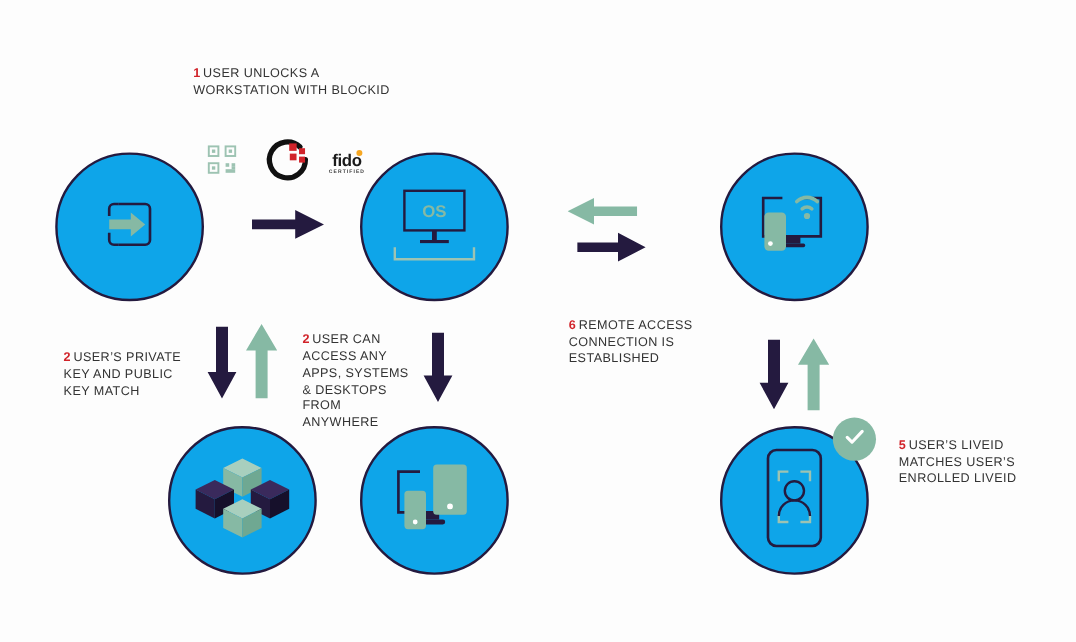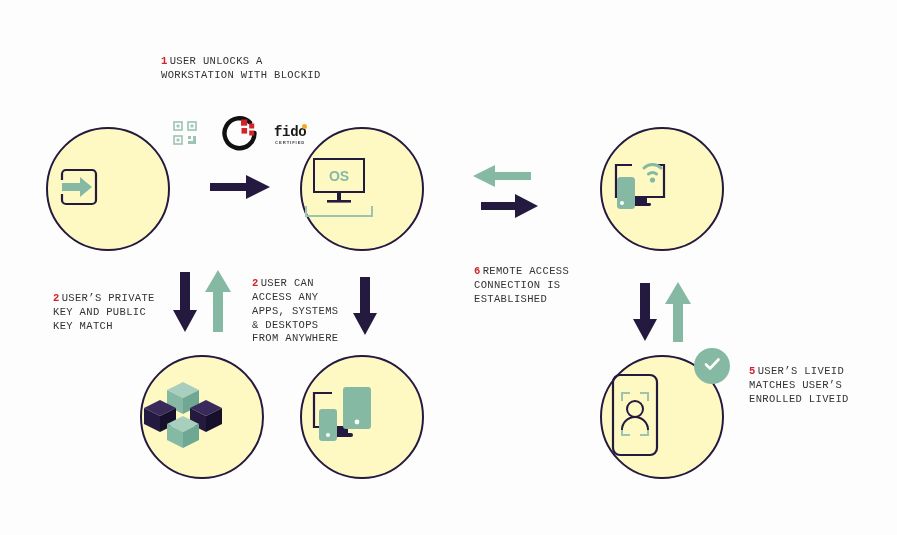--- a/index.html
+++ b/index.html
@@ -18,53 +18,54 @@
   #canvas {
     position: relative;
     width: 897px;
     height: 535px;
     background: #fdfdfd;
   }
   .node {
     position: absolute;
     border-radius: 50%;
     border: 2px solid #241a3f;
-    background: #fef9c3;
+    background: #0ea5e9;
     display: flex;
     align-items: center;
+    justify-content: center;
   }
   .label {
     position: absolute;
     font-size: 10.5px;
     line-height: 1.32;
     letter-spacing: 0.35px;
     color: #333333;
     font-weight: 500;
     text-transform: uppercase;
-    font-family: Liberation Mono, monospace;
+    font-family: Liberation Sans, sans-serif;
   }
   .label .num {
     color: #d1232a;
     font-weight: 700;
     margin-right: 2px;
   }
   .arrow { position: absolute; }
   .logo-row {
     position: absolute;
     display: flex;
     align-items: center;
   }
   .fido-wrap {
     display: flex;
     flex-direction: column;
     align-items: center;
     line-height: 1;
   }
   .fido-main {
-    font-family: Liberation Mono, monospace;
+    font-family: Liberation Sans, sans-serif;
     font-size: 14px;
     font-weight: 700;
     color: #1a1a1a;
     letter-spacing: -0.3px;
     position: relative;
   }
   .fido-dot {
     display: inline-block;
     width: 5px;
     height: 5px;

